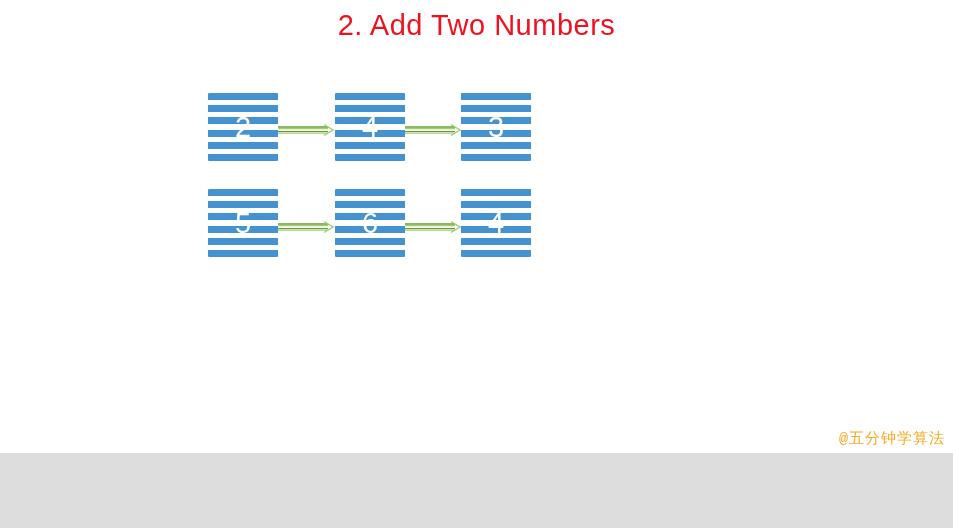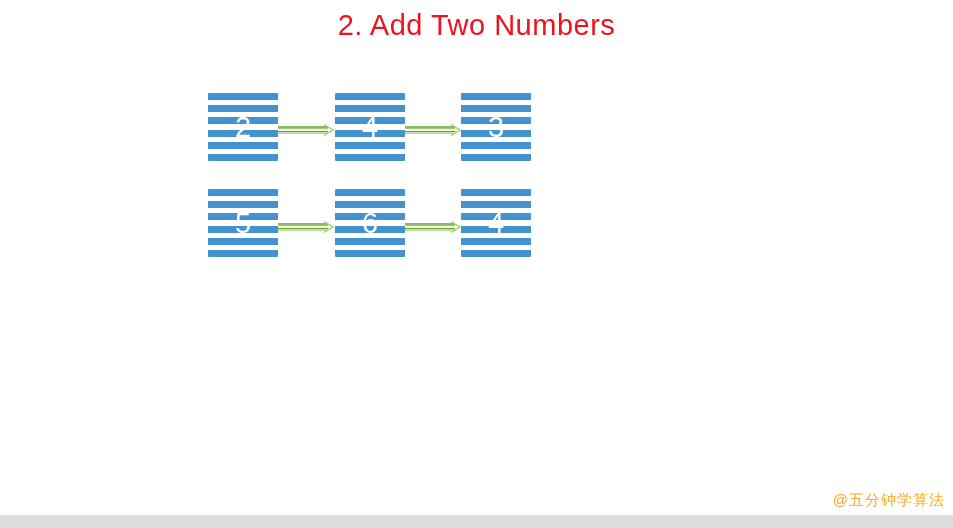--- a/index.html
+++ b/index.html
@@ -8,21 +8,21 @@
     --arrow-green-dark:#669f35;
     --arrow-green-light:#9ed168;
     --value-white:#ffffff;
     --watermark-orange:#f8a81e;
     --bg-white:#ffffff;
   }
   html,body{margin:0;padding:0;}
   body{background:#dddddd;font-family:"Liberation Sans",sans-serif;}
   .slide{
     position:relative;
-    width:953px;height:515px;
+    width:953px;height:453px;
     background:var(--bg-white);
     overflow:hidden;
     margin:0 auto;
   }
   .title{
     position:absolute;
     top:9px;left:0;right:0;
     margin:0;
     text-align:center;
     font-size:29px;
@@ -73,21 +73,21 @@
   .a1{left:277px;top:122px;}
   .a2{left:404px;top:122px;}
   .a3{left:277px;top:219px;}
   .a4{left:404px;top:219px;}
   .arrow svg{display:block;width:100%;height:100%;}
   .watermark{
     position:absolute;
     right:8px;bottom:5px;
     font-size:15px;
     color:var(--watermark-orange);
-    font-family:Liberation Sans, sans-serif;
+    font-family:Liberation Mono, monospace;
     letter-spacing:1px;
   }
 </style>
 </head>
 <body>
 
 <div class="slide">
 
   <h1 class="title">2. Add Two Numbers</h1>
 

